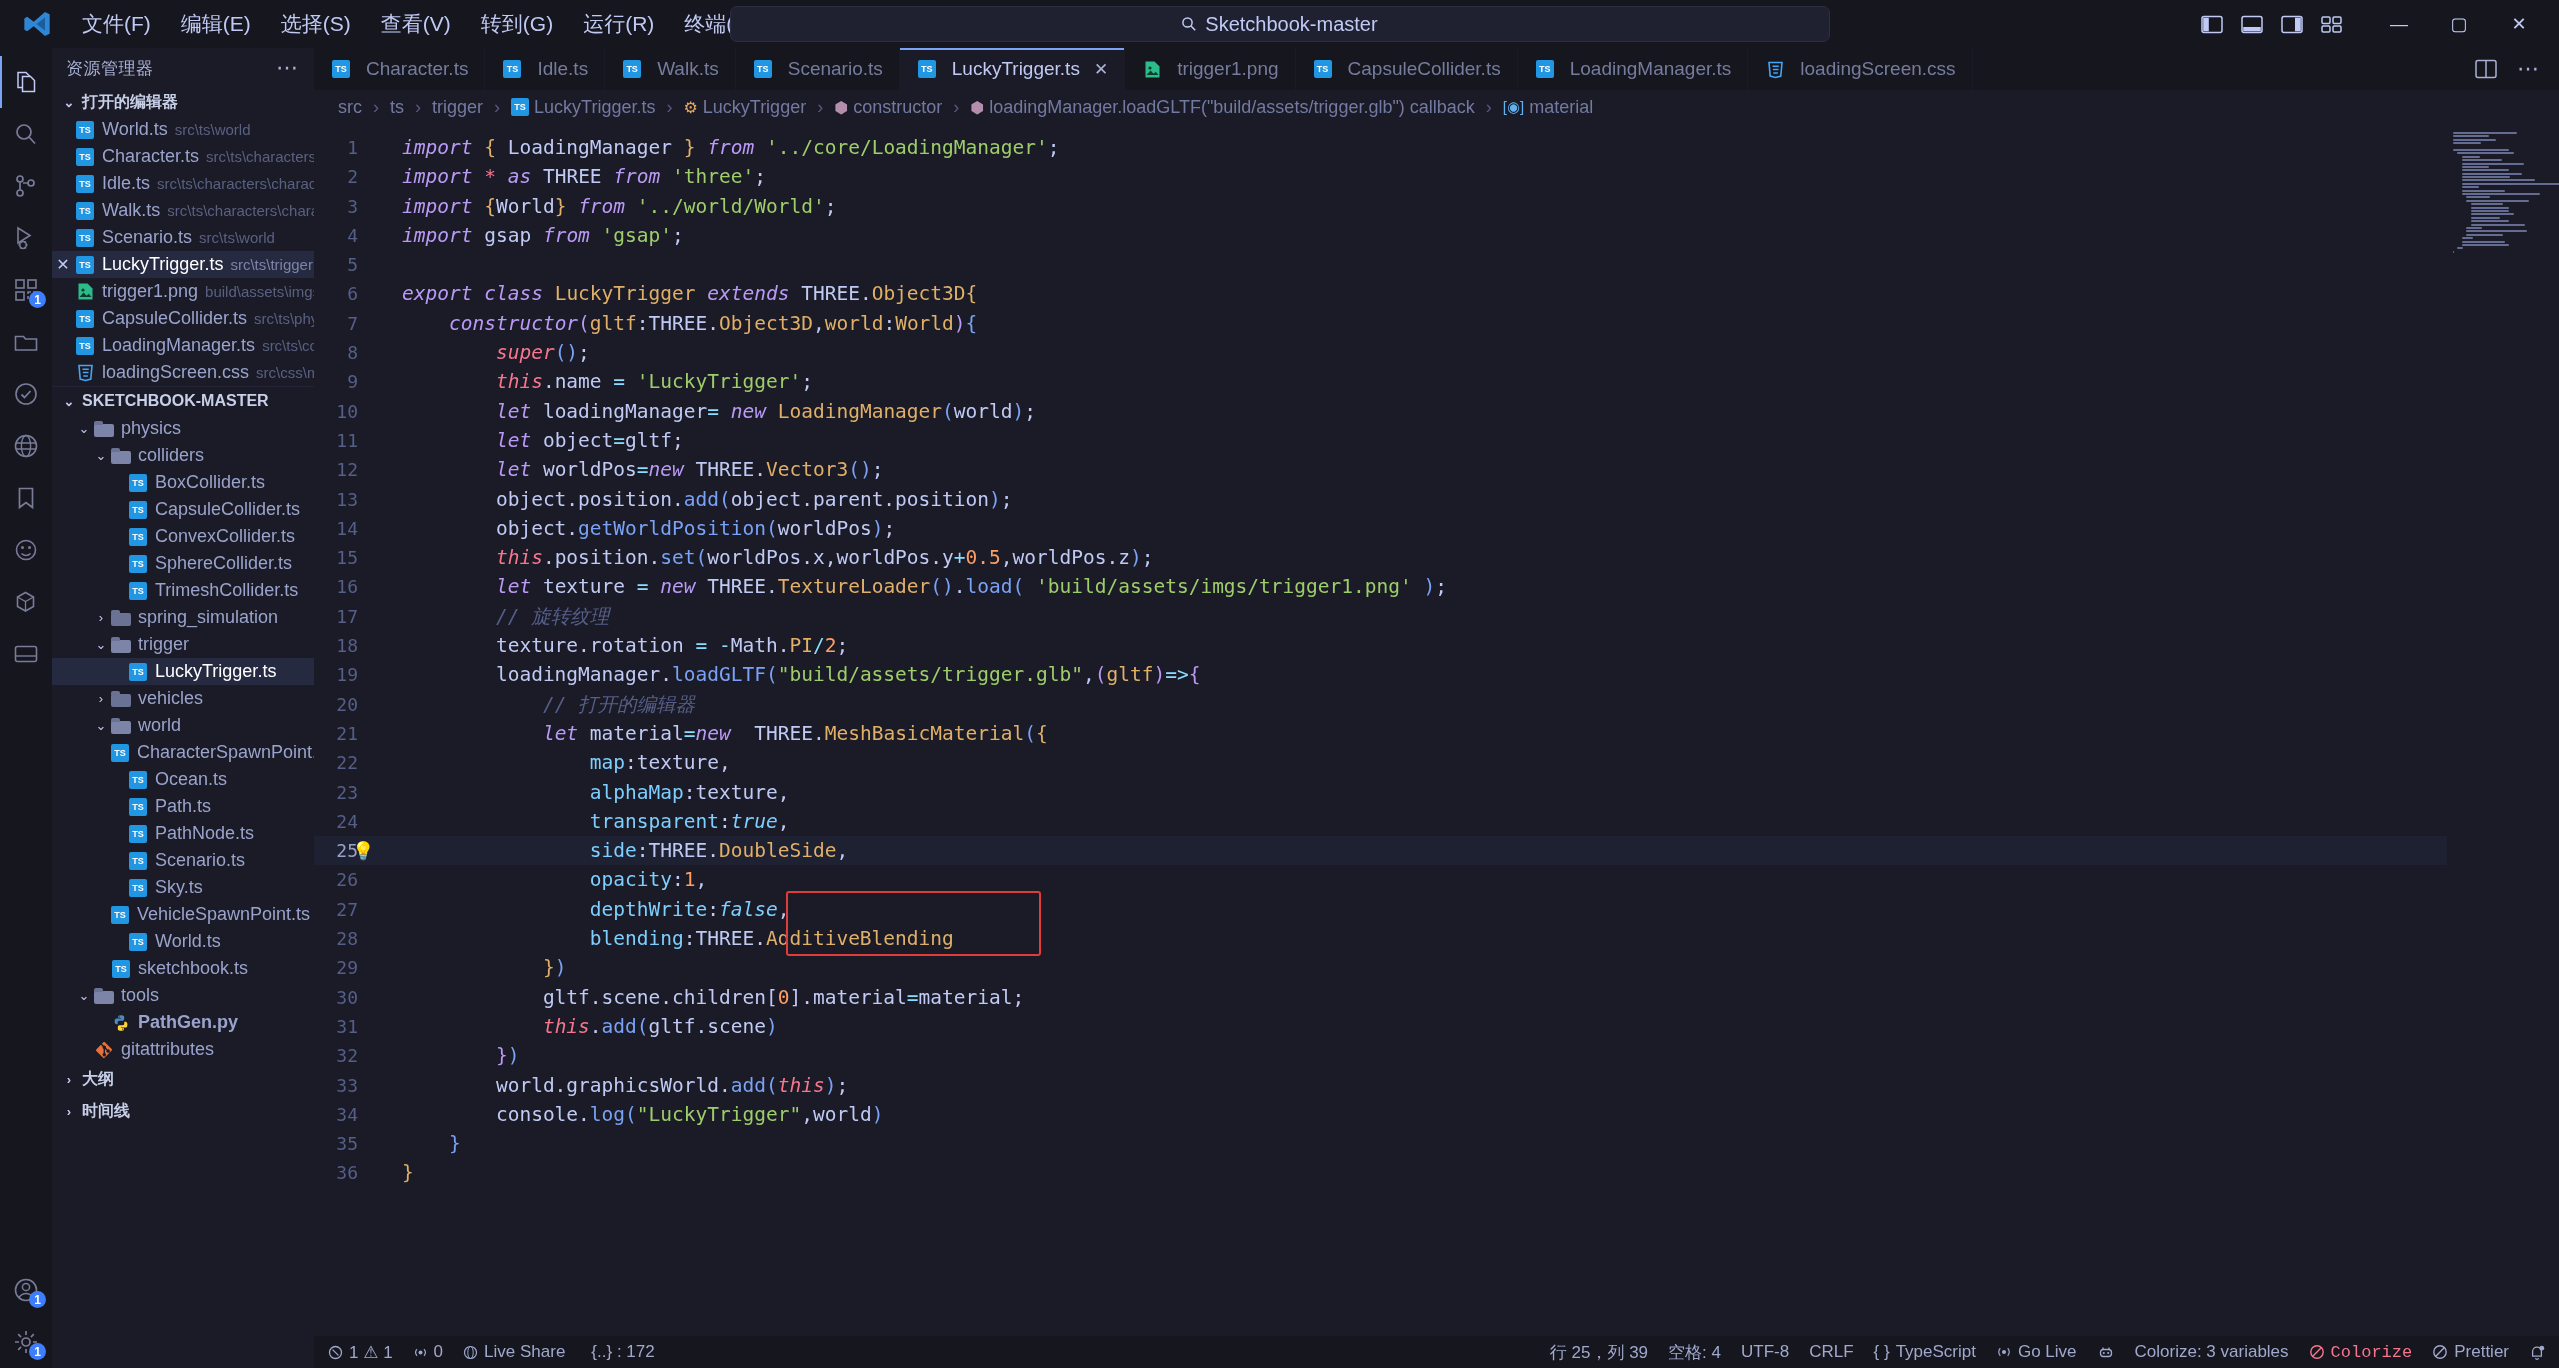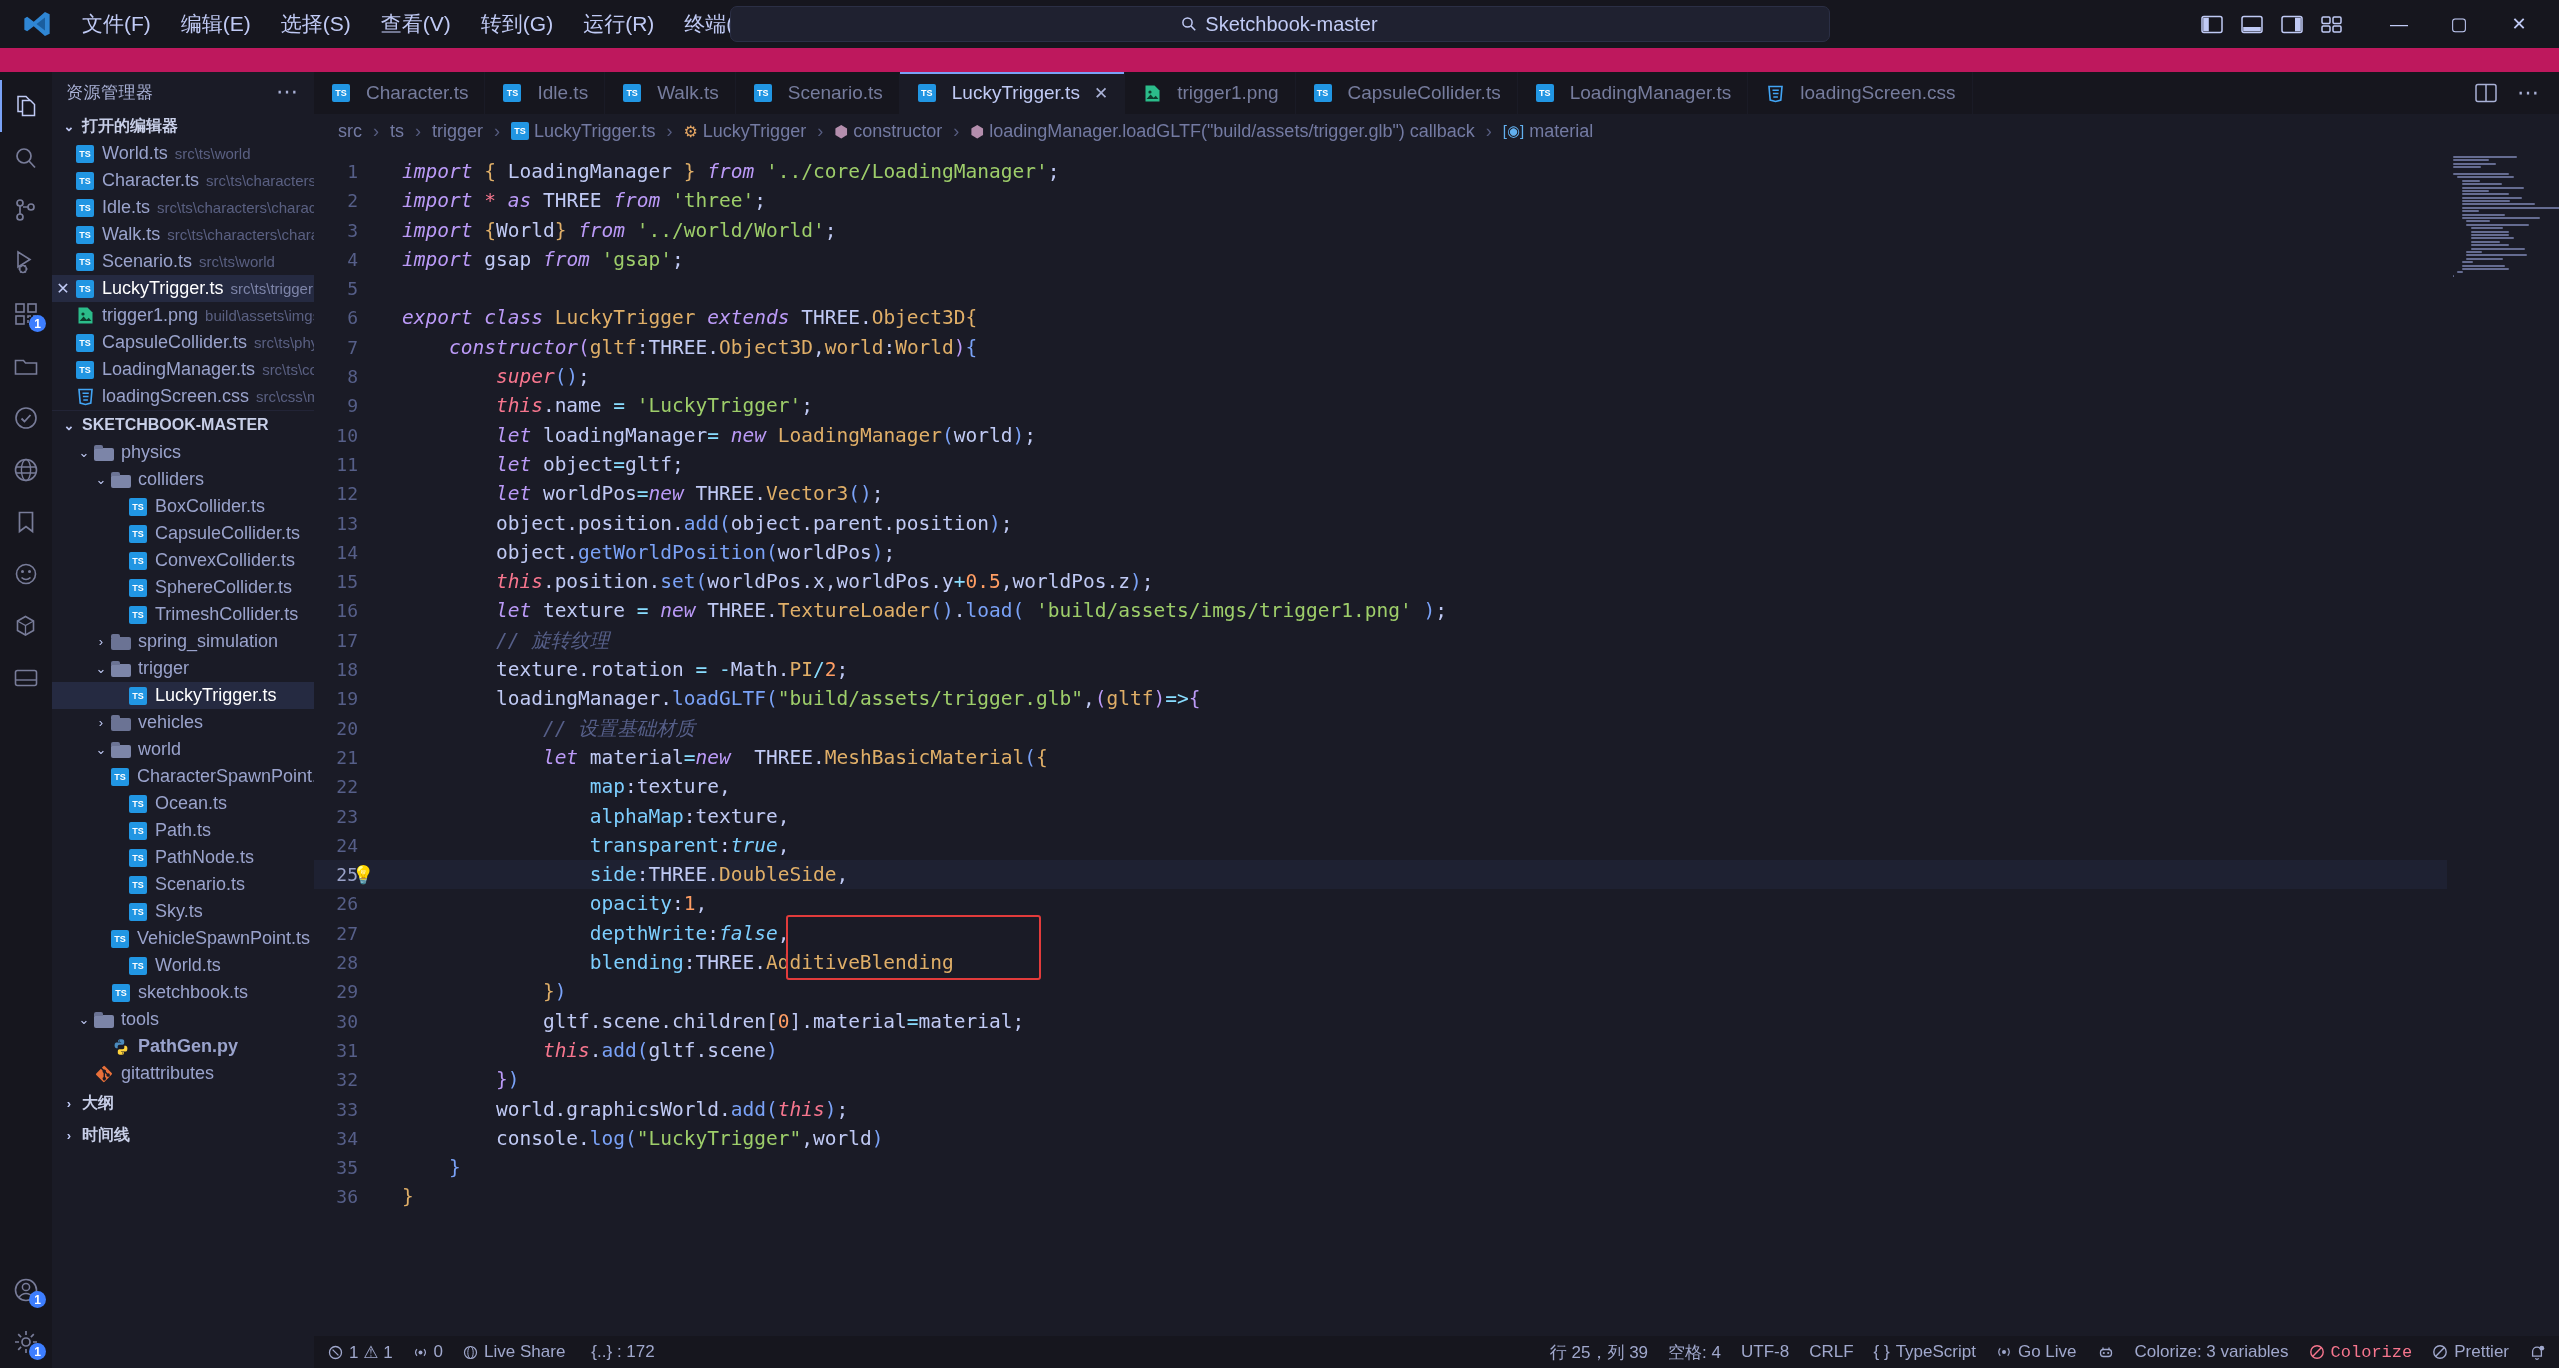--- a/index.html
+++ b/index.html
@@ -3,21 +3,21 @@
 <meta charset="utf-8">
 <style>
   * { box-sizing: border-box; margin:0; padding:0; }
   html,body { width:2559px; height:1368px; overflow:hidden; background:#1b1d2a; }
   body {
     font-family: "Liberation Sans", sans-serif;
     font-size: 21px;
     color:#a9b1d6;
     -webkit-font-smoothing: antialiased;
   }
-  .app { width:2559px; height:1368px; display:flex; flex-direction:column; background:#be185d;gap:24px; }
+  .app { width:2559px; height:1368px; display:flex; flex-direction:column; background:#be185d; }
 
   
   .titlebar {
     height:48px; background:#16161e; display:flex; align-items:center;
     flex:0 0 48px; padding:0 10px; position:relative;
   }
   .vscode-logo { width:38px; height:38px; margin:0 6px 0 8px; display:flex; align-items:center; justify-content:center;}
   .menu { display:flex; align-items:center; gap:2px; margin-left:6px; }
   .menu-item { padding:5px 14px; font-size:21px; color:#c0caf5; border-radius:4px; white-space:nowrap; }
   .navbtns { display:flex; align-items:center; gap:26px; margin-left:48px; color:#787c99; }
@@ -777,21 +777,21 @@
             <div class="cline"><span class="gutter">10</span><span class="ctext"><span class="t-plain">        </span><span class="t-kw">let </span><span class="t-plain">loadingManager</span><span class="t-op">= </span><span class="t-kw">new </span><span class="t-cls">LoadingManager</span><span class="t-brace-b">(</span><span class="t-plain">world</span><span class="t-brace-b">)</span><span class="t-plain">;</span></span></div>
             <div class="cline"><span class="gutter">11</span><span class="ctext"><span class="t-plain">        </span><span class="t-kw">let </span><span class="t-plain">object</span><span class="t-op">=</span><span class="t-plain">gltf;</span></span></div>
             <div class="cline"><span class="gutter">12</span><span class="ctext"><span class="t-plain">        </span><span class="t-kw">let </span><span class="t-plain">worldPos</span><span class="t-op">=</span><span class="t-kw">new </span><span class="t-plain">THREE.</span><span class="t-cls">Vector3</span><span class="t-brace-b">()</span><span class="t-plain">;</span></span></div>
             <div class="cline"><span class="gutter">13</span><span class="ctext"><span class="t-plain">        object.position.</span><span class="t-fn">add</span><span class="t-brace-b">(</span><span class="t-plain">object.parent.position</span><span class="t-brace-b">)</span><span class="t-plain">;</span></span></div>
             <div class="cline"><span class="gutter">14</span><span class="ctext"><span class="t-plain">        object.</span><span class="t-fn">getWorldPosition</span><span class="t-brace-b">(</span><span class="t-plain">worldPos</span><span class="t-brace-b">)</span><span class="t-plain">;</span></span></div>
             <div class="cline"><span class="gutter">15</span><span class="ctext"><span class="t-plain">        </span><span class="t-this">this</span><span class="t-plain">.position.</span><span class="t-fn">set</span><span class="t-brace-b">(</span><span class="t-plain">worldPos.x,worldPos.y</span><span class="t-op">+</span><span class="t-num">0.5</span><span class="t-plain">,worldPos.z</span><span class="t-brace-b">)</span><span class="t-plain">;</span></span></div>
             <div class="cline"><span class="gutter">16</span><span class="ctext"><span class="t-plain">        </span><span class="t-kw">let </span><span class="t-plain">texture </span><span class="t-op">= </span><span class="t-kw">new </span><span class="t-plain">THREE.</span><span class="t-cls">TextureLoader</span><span class="t-brace-b">()</span><span class="t-plain">.</span><span class="t-fn">load</span><span class="t-brace-b">( </span><span class="t-str">'build/assets/imgs/trigger1.png' </span><span class="t-brace-b">)</span><span class="t-plain">;</span></span></div>
             <div class="cline"><span class="gutter">17</span><span class="ctext"><span class="t-plain">        </span><span class="t-cmt">// 旋转纹理</span></span></div>
             <div class="cline"><span class="gutter">18</span><span class="ctext"><span class="t-plain">        texture.rotation </span><span class="t-op">= </span><span class="t-op">-</span><span class="t-plain">Math.</span><span class="t-cls">PI</span><span class="t-op">/</span><span class="t-num">2</span><span class="t-plain">;</span></span></div>
             <div class="cline"><span class="gutter">19</span><span class="ctext"><span class="t-plain">        loadingManager.</span><span class="t-fn">loadGLTF</span><span class="t-brace-b">(</span><span class="t-str">"build/assets/trigger.glb"</span><span class="t-plain">,</span><span class="t-brace-p">(</span><span class="t-param">gltf</span><span class="t-brace-p">)</span><span class="t-op">=&gt;</span><span class="t-brace-p">{</span></span></div>
-            <div class="cline"><span class="gutter">20</span><span class="ctext"><span class="t-plain">            </span><span class="t-cmt">// 设置基础材质</span></span></div>
+            <div class="cline"><span class="gutter">20</span><span class="ctext"><span class="t-plain">            </span><span class="t-cmt">// 打开的编辑器</span></span></div>
             <div class="cline"><span class="gutter">21</span><span class="ctext"><span class="t-plain">            </span><span class="t-kw">let </span><span class="t-plain">material</span><span class="t-op">=</span><span class="t-kw">new </span><span class="t-plain"> THREE.</span><span class="t-cls">MeshBasicMaterial</span><span class="t-brace-b">(</span><span class="t-brace-y">{</span></span></div>
             <div class="cline"><span class="gutter">22</span><span class="ctext"><span class="t-plain">                </span><span class="t-prop">map</span><span class="t-plain">:texture,</span></span></div>
             <div class="cline"><span class="gutter">23</span><span class="ctext"><span class="t-plain">                </span><span class="t-prop">alphaMap</span><span class="t-plain">:texture,</span></span></div>
             <div class="cline"><span class="gutter">24</span><span class="ctext"><span class="t-plain">                </span><span class="t-prop">transparent</span><span class="t-plain">:</span><span class="t-kw2">true</span><span class="t-plain">,</span></span></div>
             <div class="cline hl"><span class="bulb">💡</span><span class="gutter cur">25</span><span class="ctext"><span class="t-plain">                </span><span class="t-prop">side</span><span class="t-plain">:THREE.</span><span class="t-cls">DoubleSide</span><span class="t-plain">,</span></span></div>
             <div class="cline"><span class="gutter">26</span><span class="ctext"><span class="t-plain">                </span><span class="t-prop">opacity</span><span class="t-plain">:</span><span class="t-num">1</span><span class="t-plain">,</span></span></div>
             <div class="cline"><span class="gutter">27</span><span class="ctext"><span class="t-plain">                </span><span class="t-prop">depthWrite</span><span class="t-plain">:</span><span class="t-kw2">false</span><span class="t-plain">,</span></span></div>
             <div class="cline"><span class="gutter">28</span><span class="ctext"><span class="t-plain">                </span><span class="t-prop">blending</span><span class="t-plain">:THREE.</span><span class="t-cls">AdditiveBlending</span></span></div>
             <div class="cline"><span class="gutter">29</span><span class="ctext"><span class="t-plain">            </span><span class="t-brace-y">}</span><span class="t-brace-b">)</span></span></div>
             <div class="cline"><span class="gutter">30</span><span class="ctext"><span class="t-plain">            gltf.scene.children[</span><span class="t-num">0</span><span class="t-plain">].material</span><span class="t-op">=</span><span class="t-plain">material;</span></span></div>

